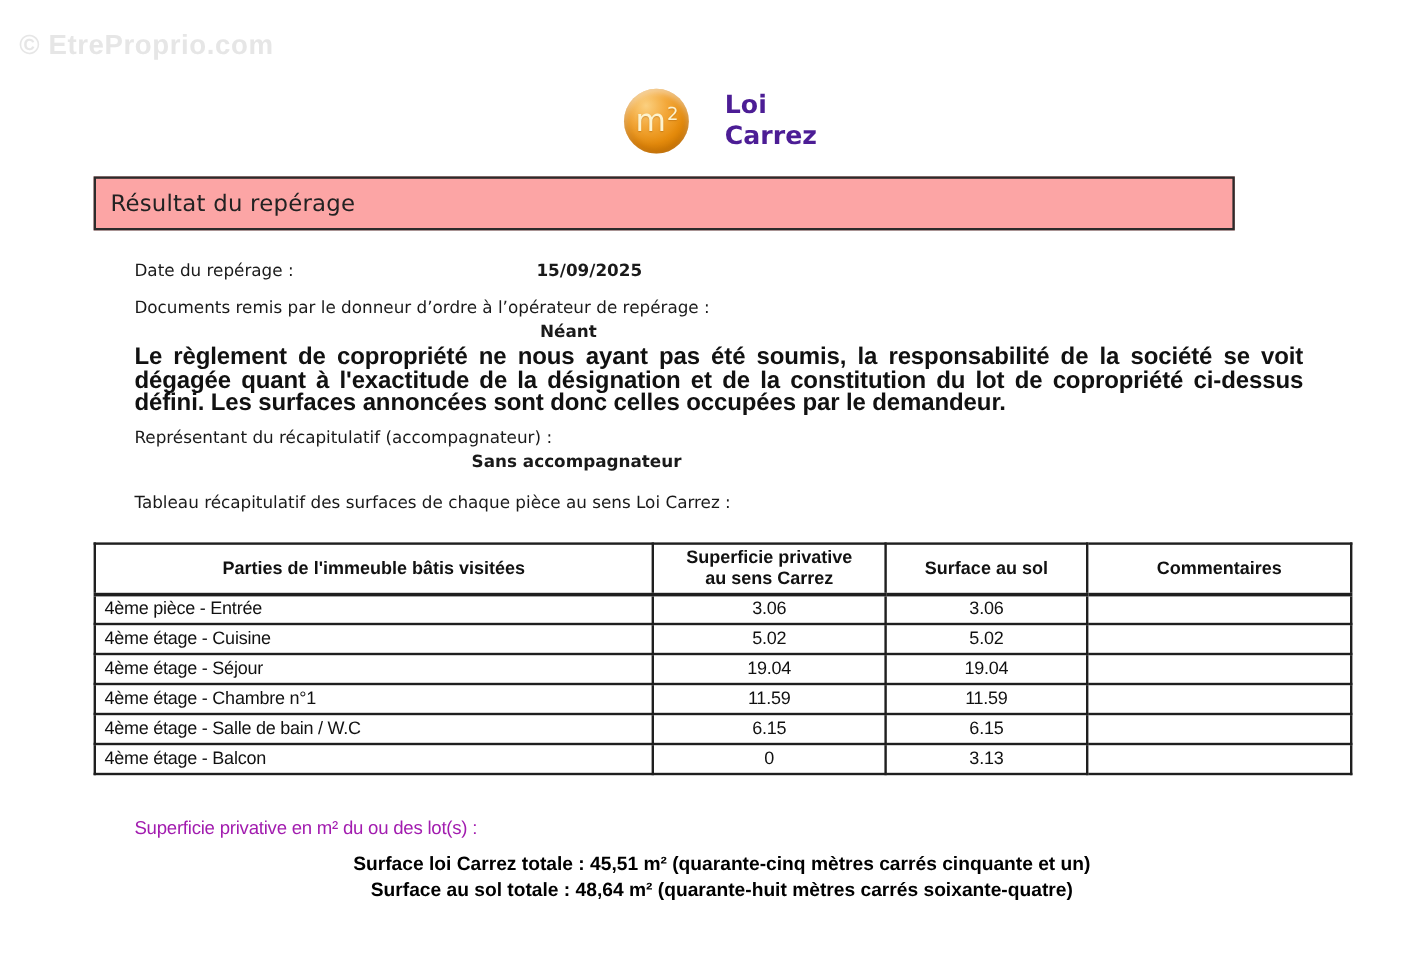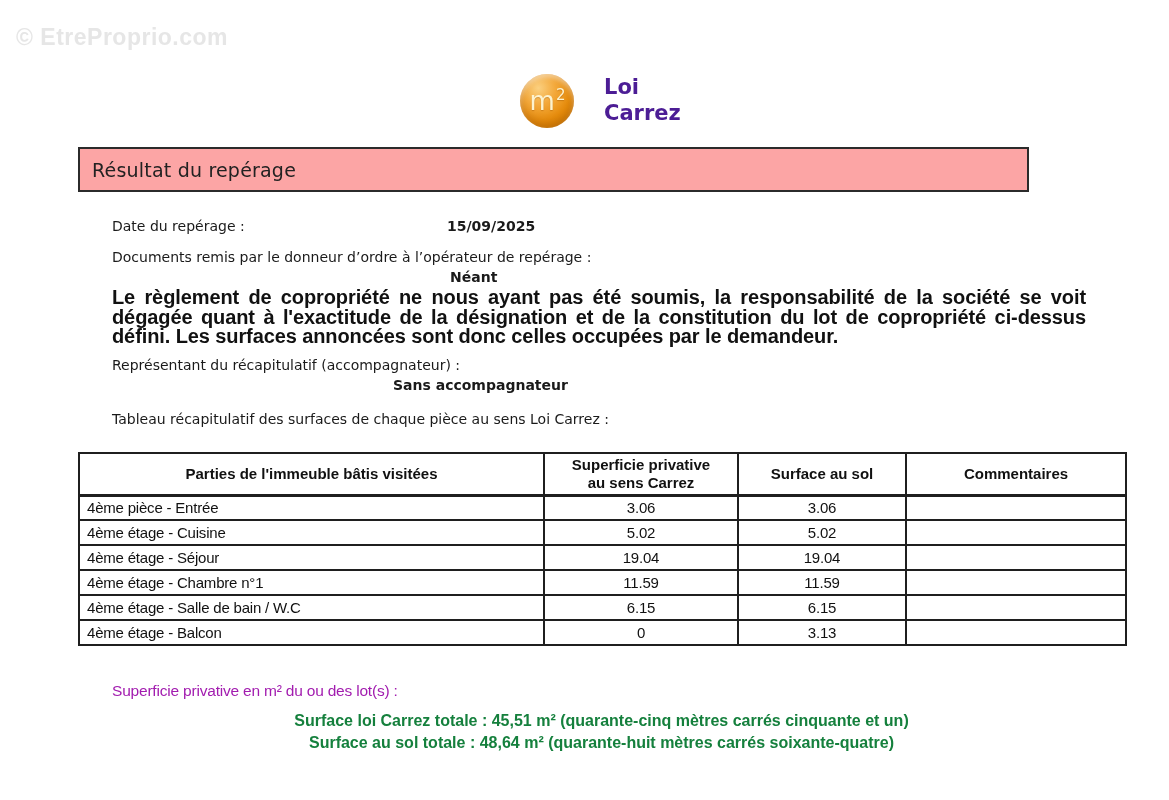--- a/index.html
+++ b/index.html
@@ -126,21 +126,21 @@
   }
   .totals {
     position: absolute;
     left: 78px; top: 710px;
     width: 1047px;
     text-align: center;
     font-family: "Liberation Sans", sans-serif;
     font-weight: bold;
     font-size: 16px;
     line-height: 22px;
-    color: #15803d;
+    color: #000000;
   }
 </style>
 </head>
 <body>
 
 <div class="page">
 
   <div class="watermark">© EtreProprio.com</div>
 
   <div class="logo-group">

